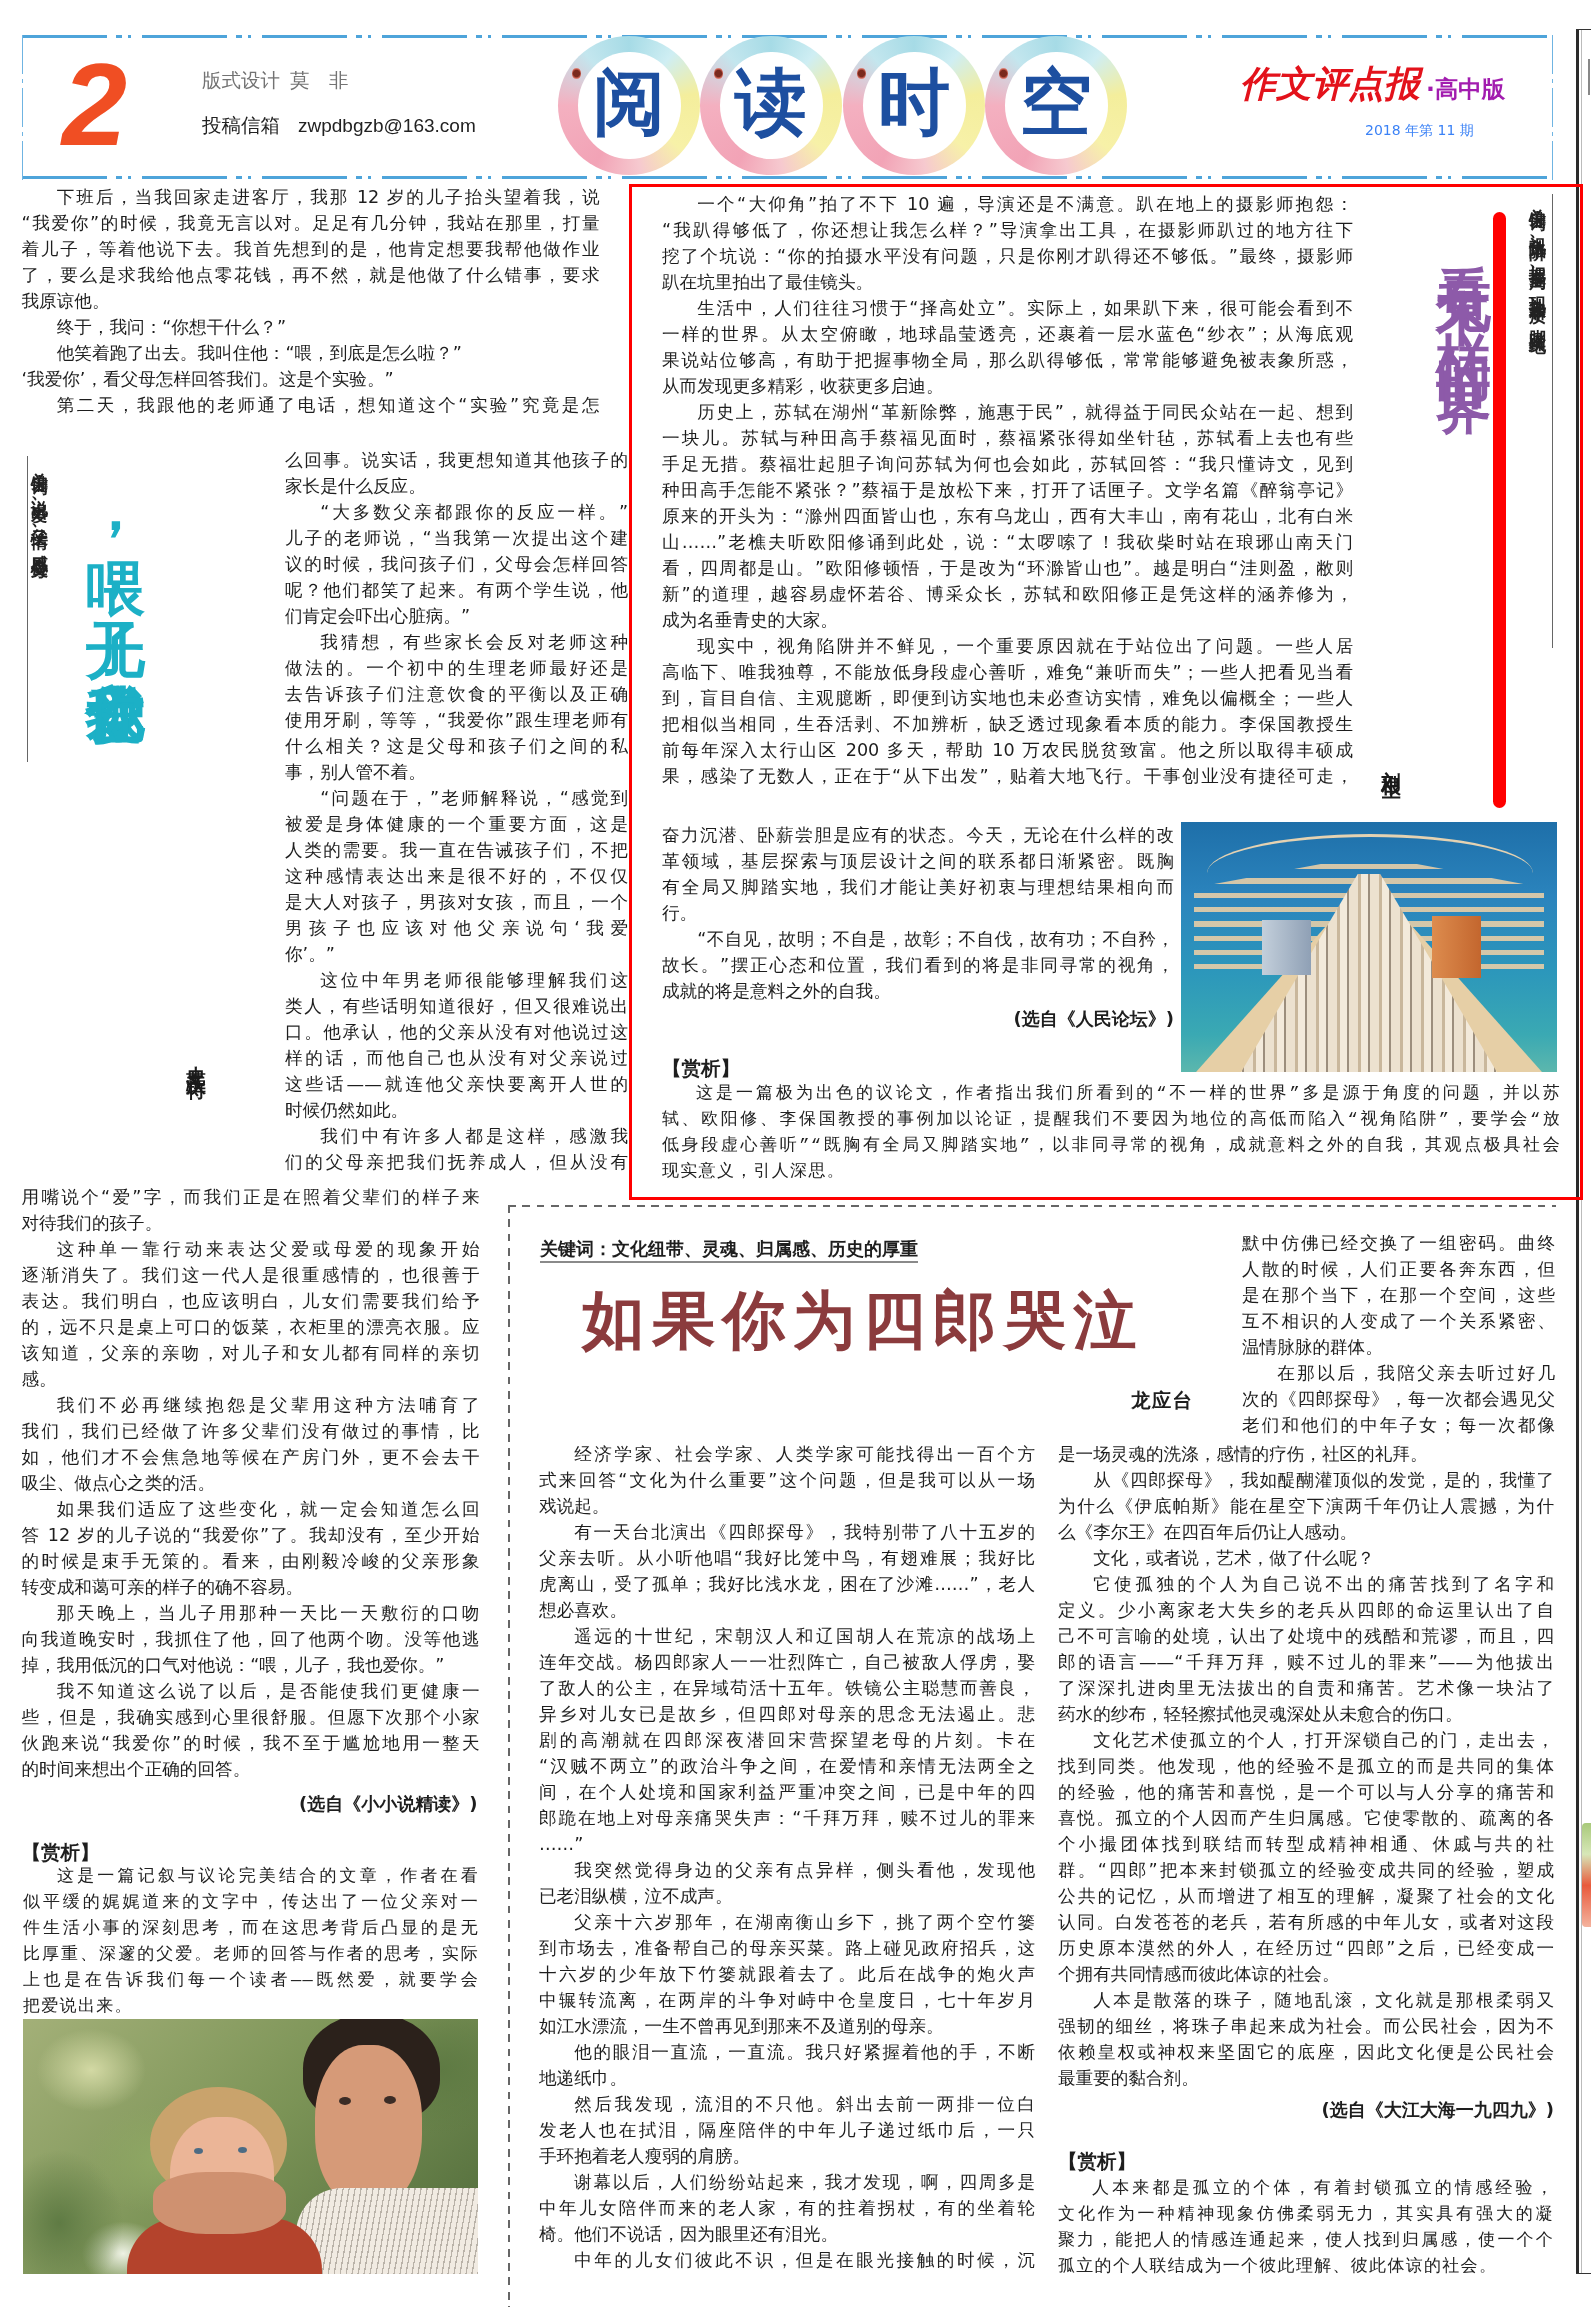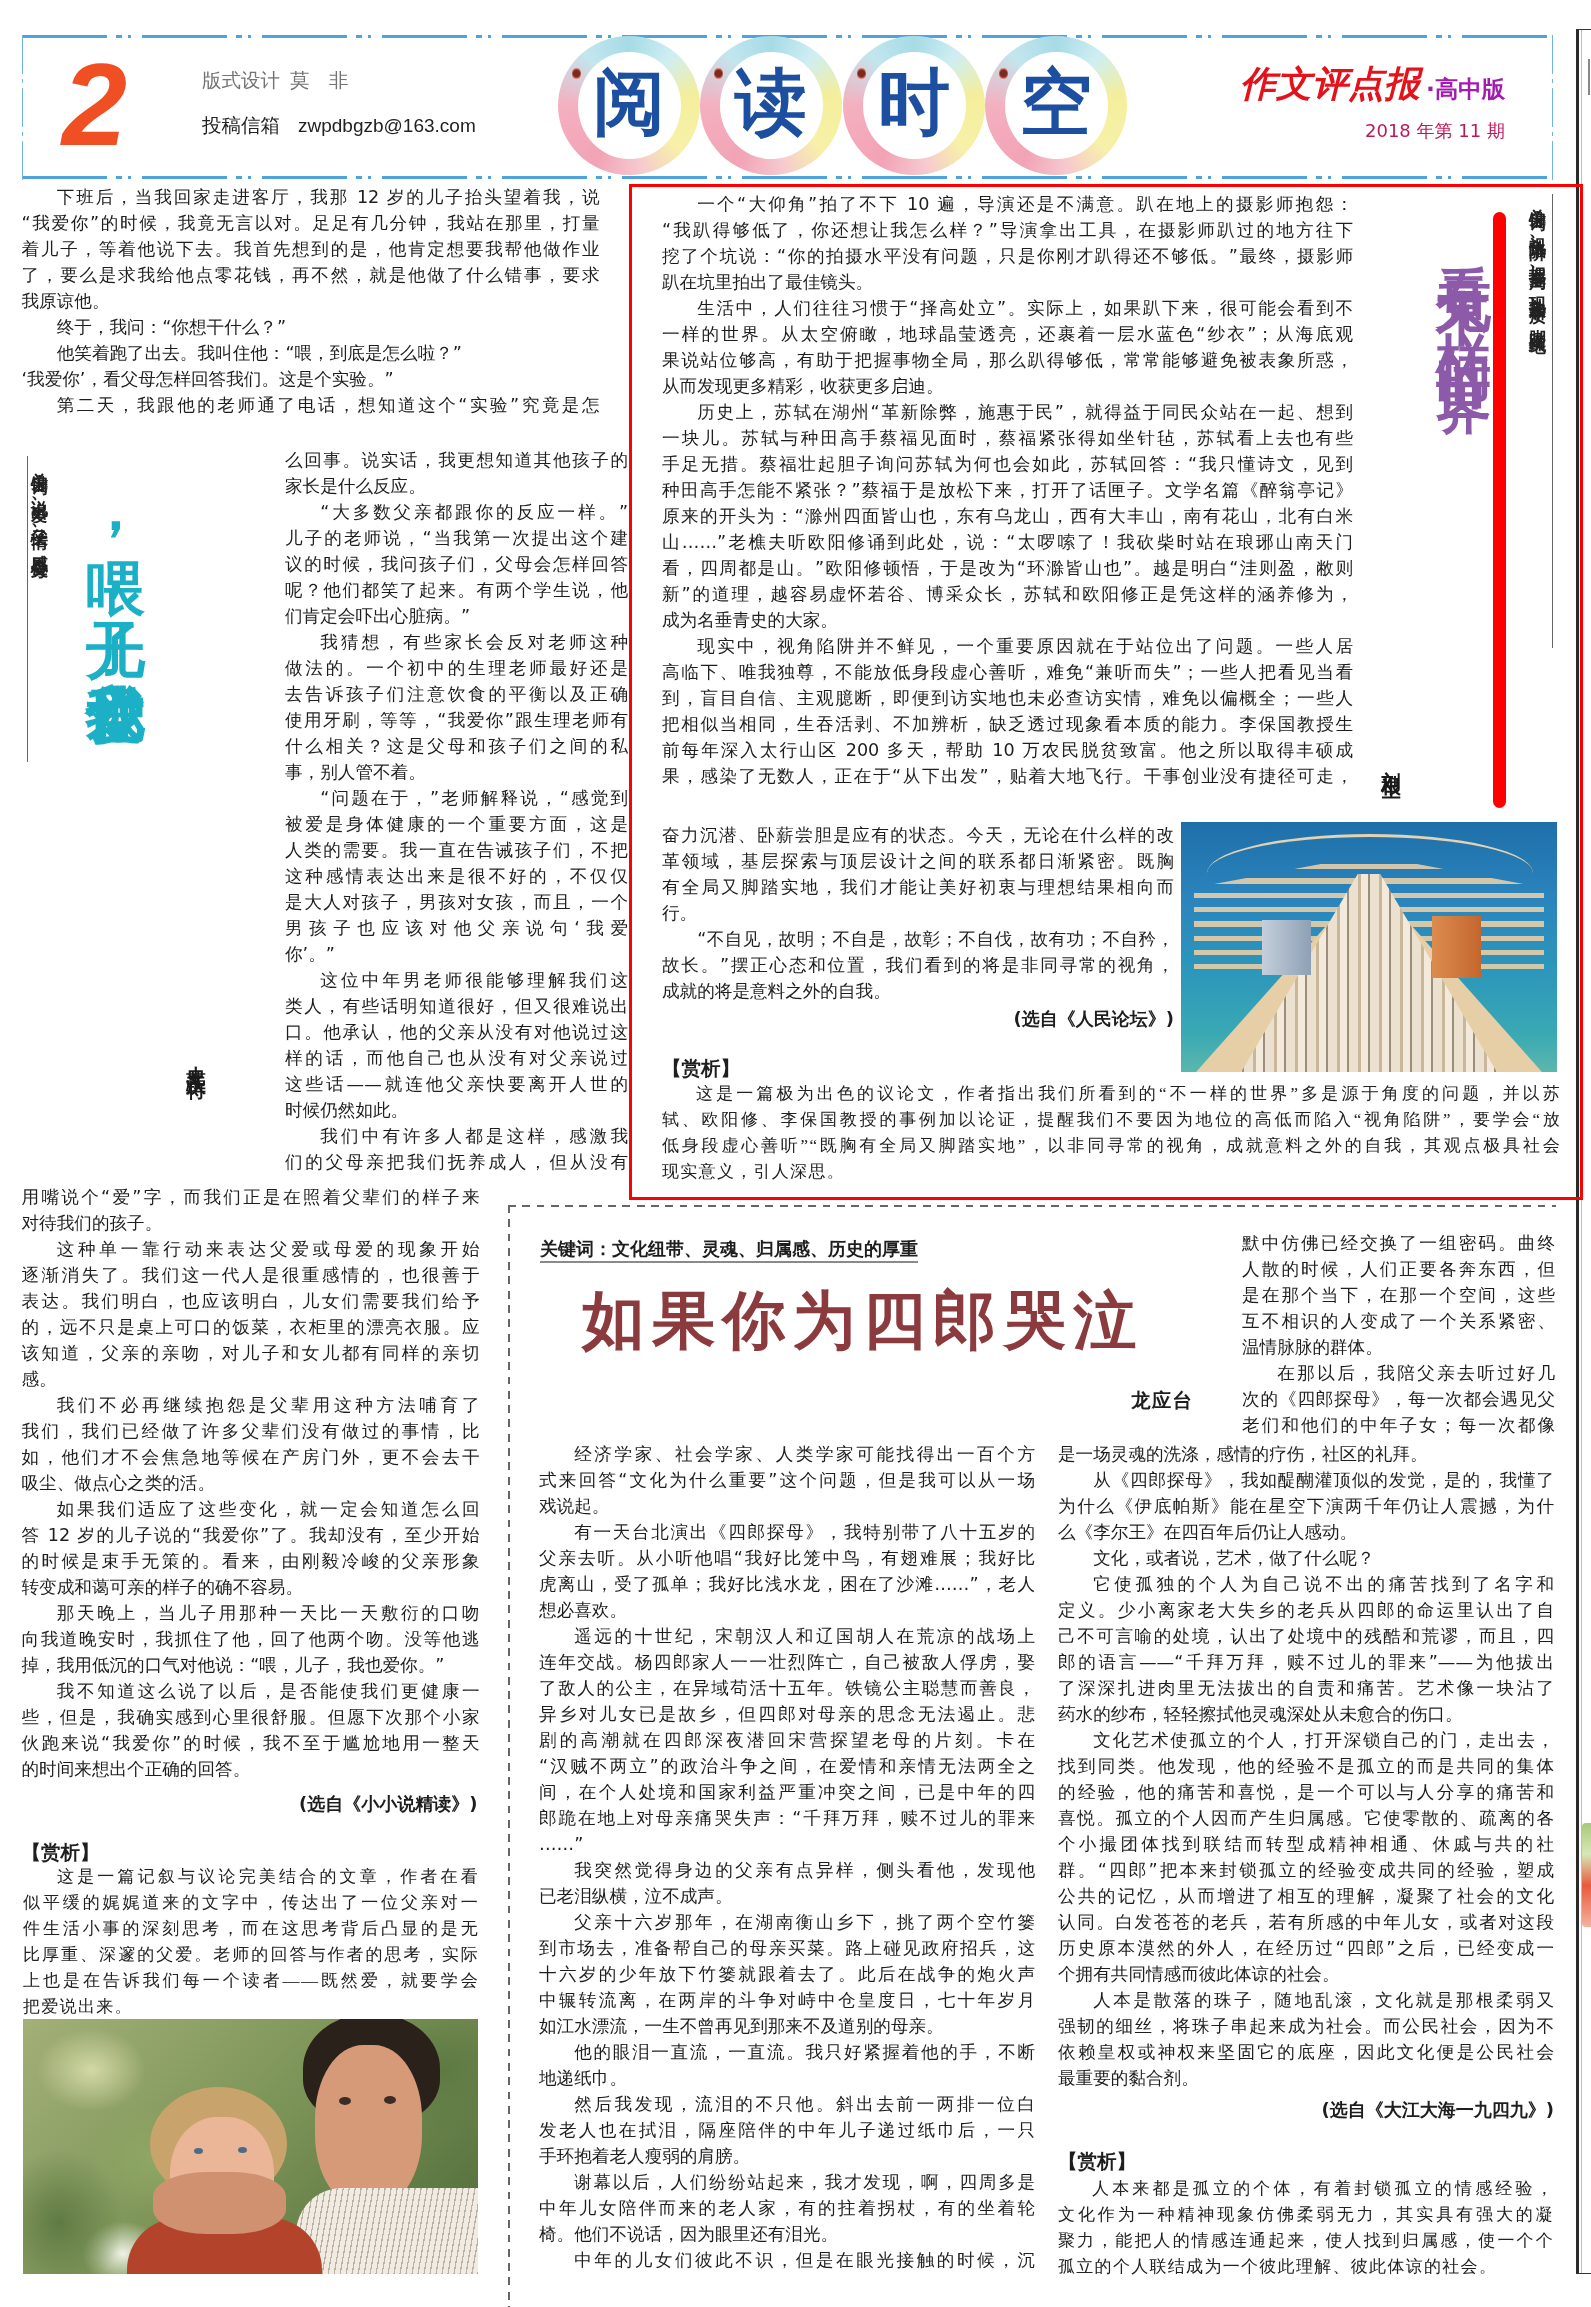--- a/index.html
+++ b/index.html
@@ -5,21 +5,21 @@
   * { box-sizing: border-box; margin: 0; padding: 0; }
   html, body { width: 1591px; height: 2307px; }
   body { position: relative; overflow: hidden; background: #ffffff; color: #1e1e1e; font-family: "DejaVu Sans", sans-serif; }
   .abs { position: absolute; }
 
   
   .col { position: absolute; font-size: 17.6px; }
   .line { height: 26px; line-height: 26px; white-space: nowrap; }
   .indent { text-indent: 2em; }
   .just { text-align: justify; text-align-last: justify; }
-  .commentary .line { font-family: Liberation Serif, serif; font-size: 17px; height: 26px; line-height: 26px; letter-spacing: 1.3px; color: #222; }
+  .commentary .line { font-family: Liberation Mono, monospace; font-size: 17px; height: 26px; line-height: 26px; letter-spacing: 1.3px; color: #222; }
 
   .vtext { writing-mode: vertical-rl; text-orientation: upright; white-space: nowrap; }
   .kw-v { font-size: 17px; letter-spacing: 2.6px; line-height: 1; font-weight: bold; color: #222; }
   .author-v { font-size: 19.5px; letter-spacing: 4.6px; line-height: 1; font-weight: bold; color: #1a1a1a; }
   .source { position: absolute; font-size: 18px; font-weight: bold; line-height: 26px; white-space: nowrap; text-align: right; }
   .shangxi-label { position: absolute; font-size: 19.5px; font-weight: bold; line-height: 26px; white-space: nowrap; }
 
   
   .hdr-top, .hdr-bot { position: absolute; left: 22px; width: 1532px; height: 2.6px;
     background: repeating-linear-gradient(90deg, #4ea4da 0 85px, transparent 85px 94px, #4ea4da 94px 100px, transparent 100px 106px, #4ea4da 106px 109px, transparent 109px 120px); }
@@ -30,21 +30,21 @@
   .hd-line1 { position: absolute; left: 202px; top: 68px; font-size: 19.5px; line-height: 25px; color: #737373; white-space: nowrap; display: flex; gap: 10px; }
   .hd-line2 { position: absolute; left: 202px; top: 113px; font-size: 19.5px; line-height: 26px; color: #222; white-space: nowrap; display: flex; gap: 18px; align-items: baseline; }
   .hd-email { font-family: "Liberation Sans", sans-serif; font-size: 19px; }
   .roundel { position: absolute; top: 36px; width: 142px; height: 139px; border-radius: 50%;
     background: conic-gradient(from 0deg, #a6dbe6 0deg, #cfeef3 40deg, #f4ee9c 80deg, #f7f1a8 130deg, #f6c9cf 170deg, #f2a3b6 210deg, #f4b0c0 270deg, #c3e6ee 320deg, #a6dbe6 360deg); }
   .roundel-center { position: absolute; left: 19.5px; right: 19.5px; top: 15.6px; bottom: 15.6px; border-radius: 50%; background: #fff; }
   .roundel-bud { position: absolute; left: 14.3px; top: 31px; width: 9px; height: 13px; border-radius: 50%; background: radial-gradient(circle, #7a2a1e 0 40%, #d8695a 60%, transparent 75%); }
   .sec-char { position: absolute; left: 0; right: 0; top: 27px; text-align: center; font-size: 72px; line-height: 78px; font-weight: bold; color: #1d4fa0; }
   .paper-name { position: absolute; left: 1240px; top: 60px; font: italic bold 36px/46px "DejaVu Serif", serif; color: #e3121b; white-space: nowrap; }
   .edition { position: absolute; left: 1426px; top: 73px; font-size: 23.4px; line-height: 33px; font-weight: bold; color: #a21caf; white-space: nowrap; }
-  .issue { position: absolute; left: 1365px; top: 119px; font-size: 18px; line-height: 23.4px; color: #be185d; white-space: nowrap; }
+  .issue { position: absolute; left: 1365px; top: 119px; font-size: 14px; line-height: 23.4px; color: #3b82f6; white-space: nowrap; }
 
   
   .edge-bar { position: absolute; left: 1576px; top: 29px; width: 3.3px; height: 2245px; background: #2a2a2a; }
   .edge-line { position: absolute; left: 1581px; top: 29px; width: 0.7px; height: 2245px; background: #bbb; }
   .edge-h { position: absolute; left: 1576px; width: 15.6px; height: 1.3px; background: #333; }
   .edge-tick { position: absolute; left: 1588px; top: 59px; width: 2px; height: 36px; background: #888; }
   .edge-deco { position: absolute; left: 1582px; top: 1823px; width: 9px; height: 104px; background: linear-gradient(180deg, #a8c97a 0%, #d7e7b8 30%, #e85a3c 60%, #f4b39e 100%); border-radius: 3.9px 0 0 3.9px; }
 
   
   .red-box { position: absolute; left: 629px; top: 184px; width: 954px; height: 1016px; border: 3.9px solid #ff0000; }

